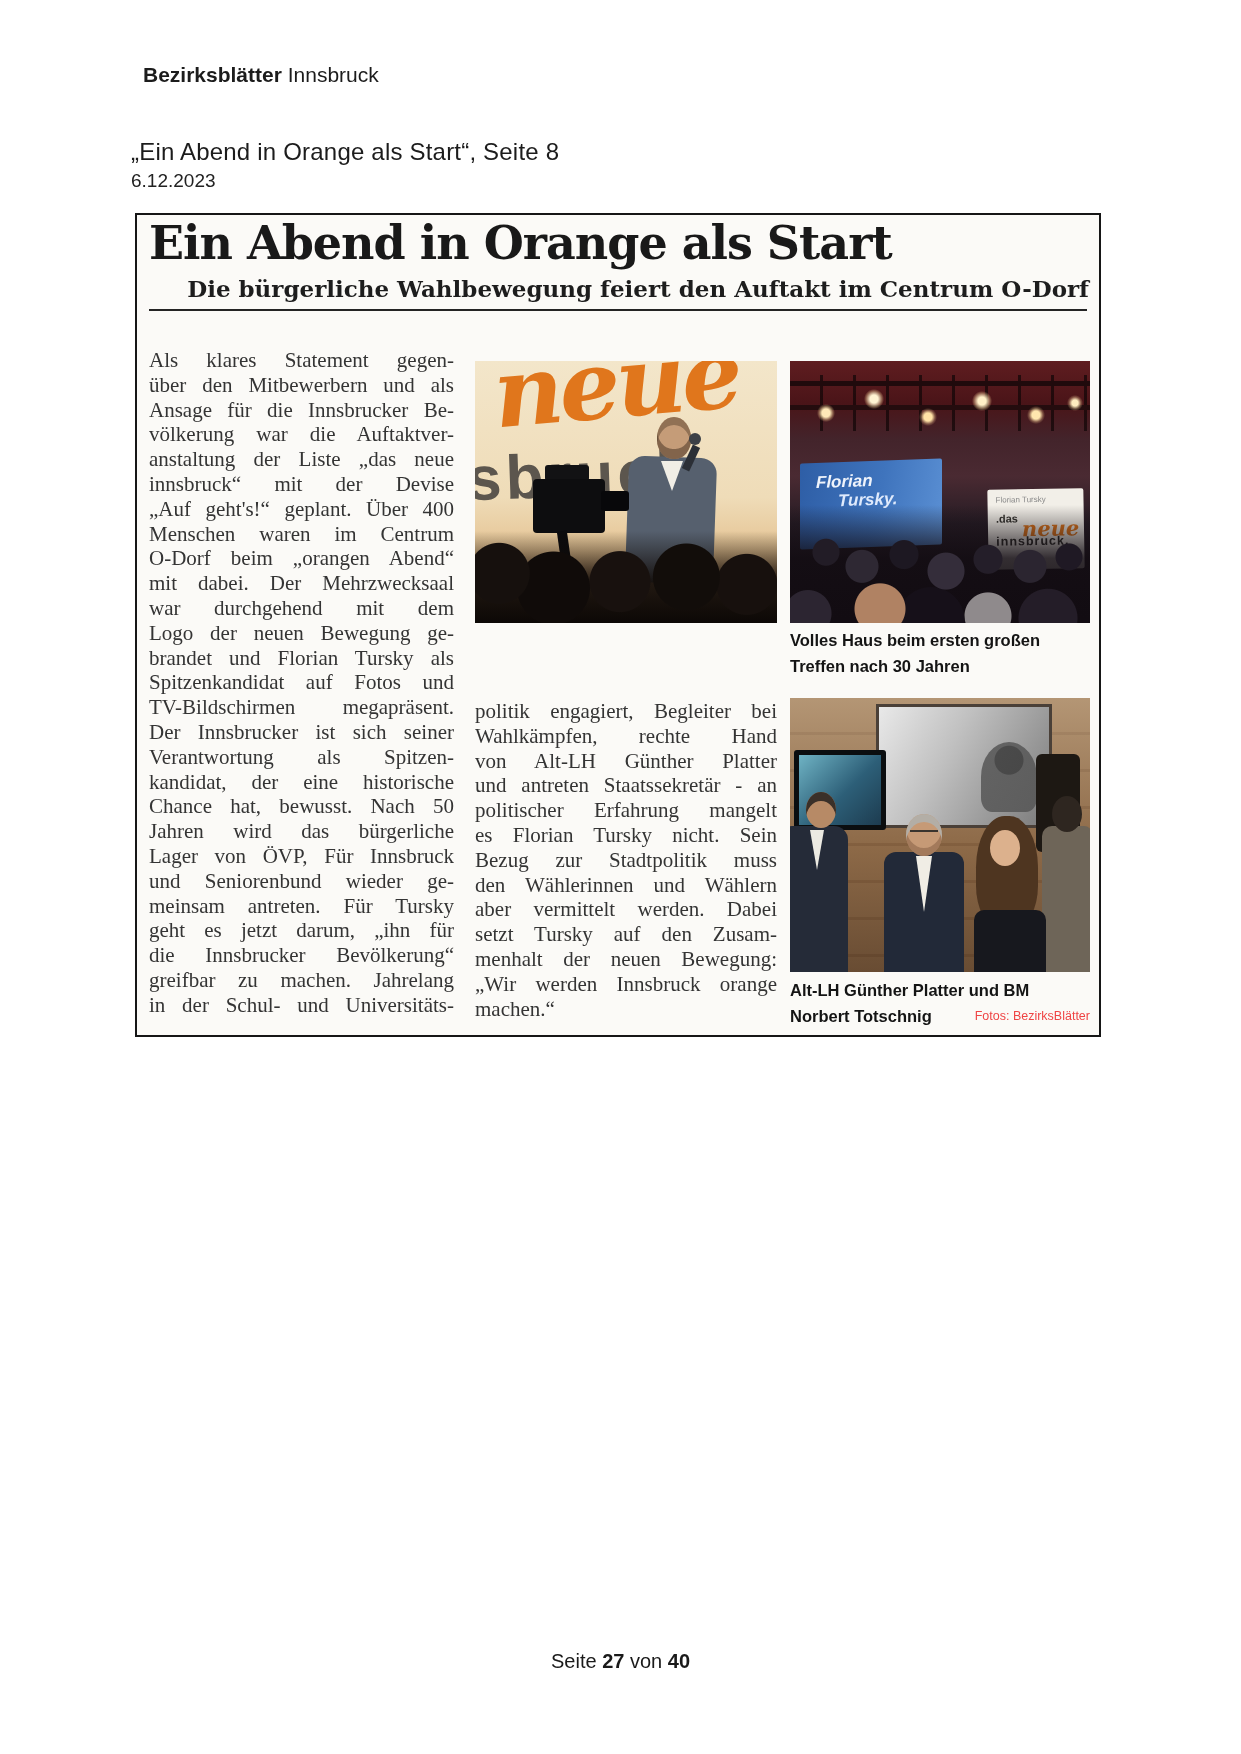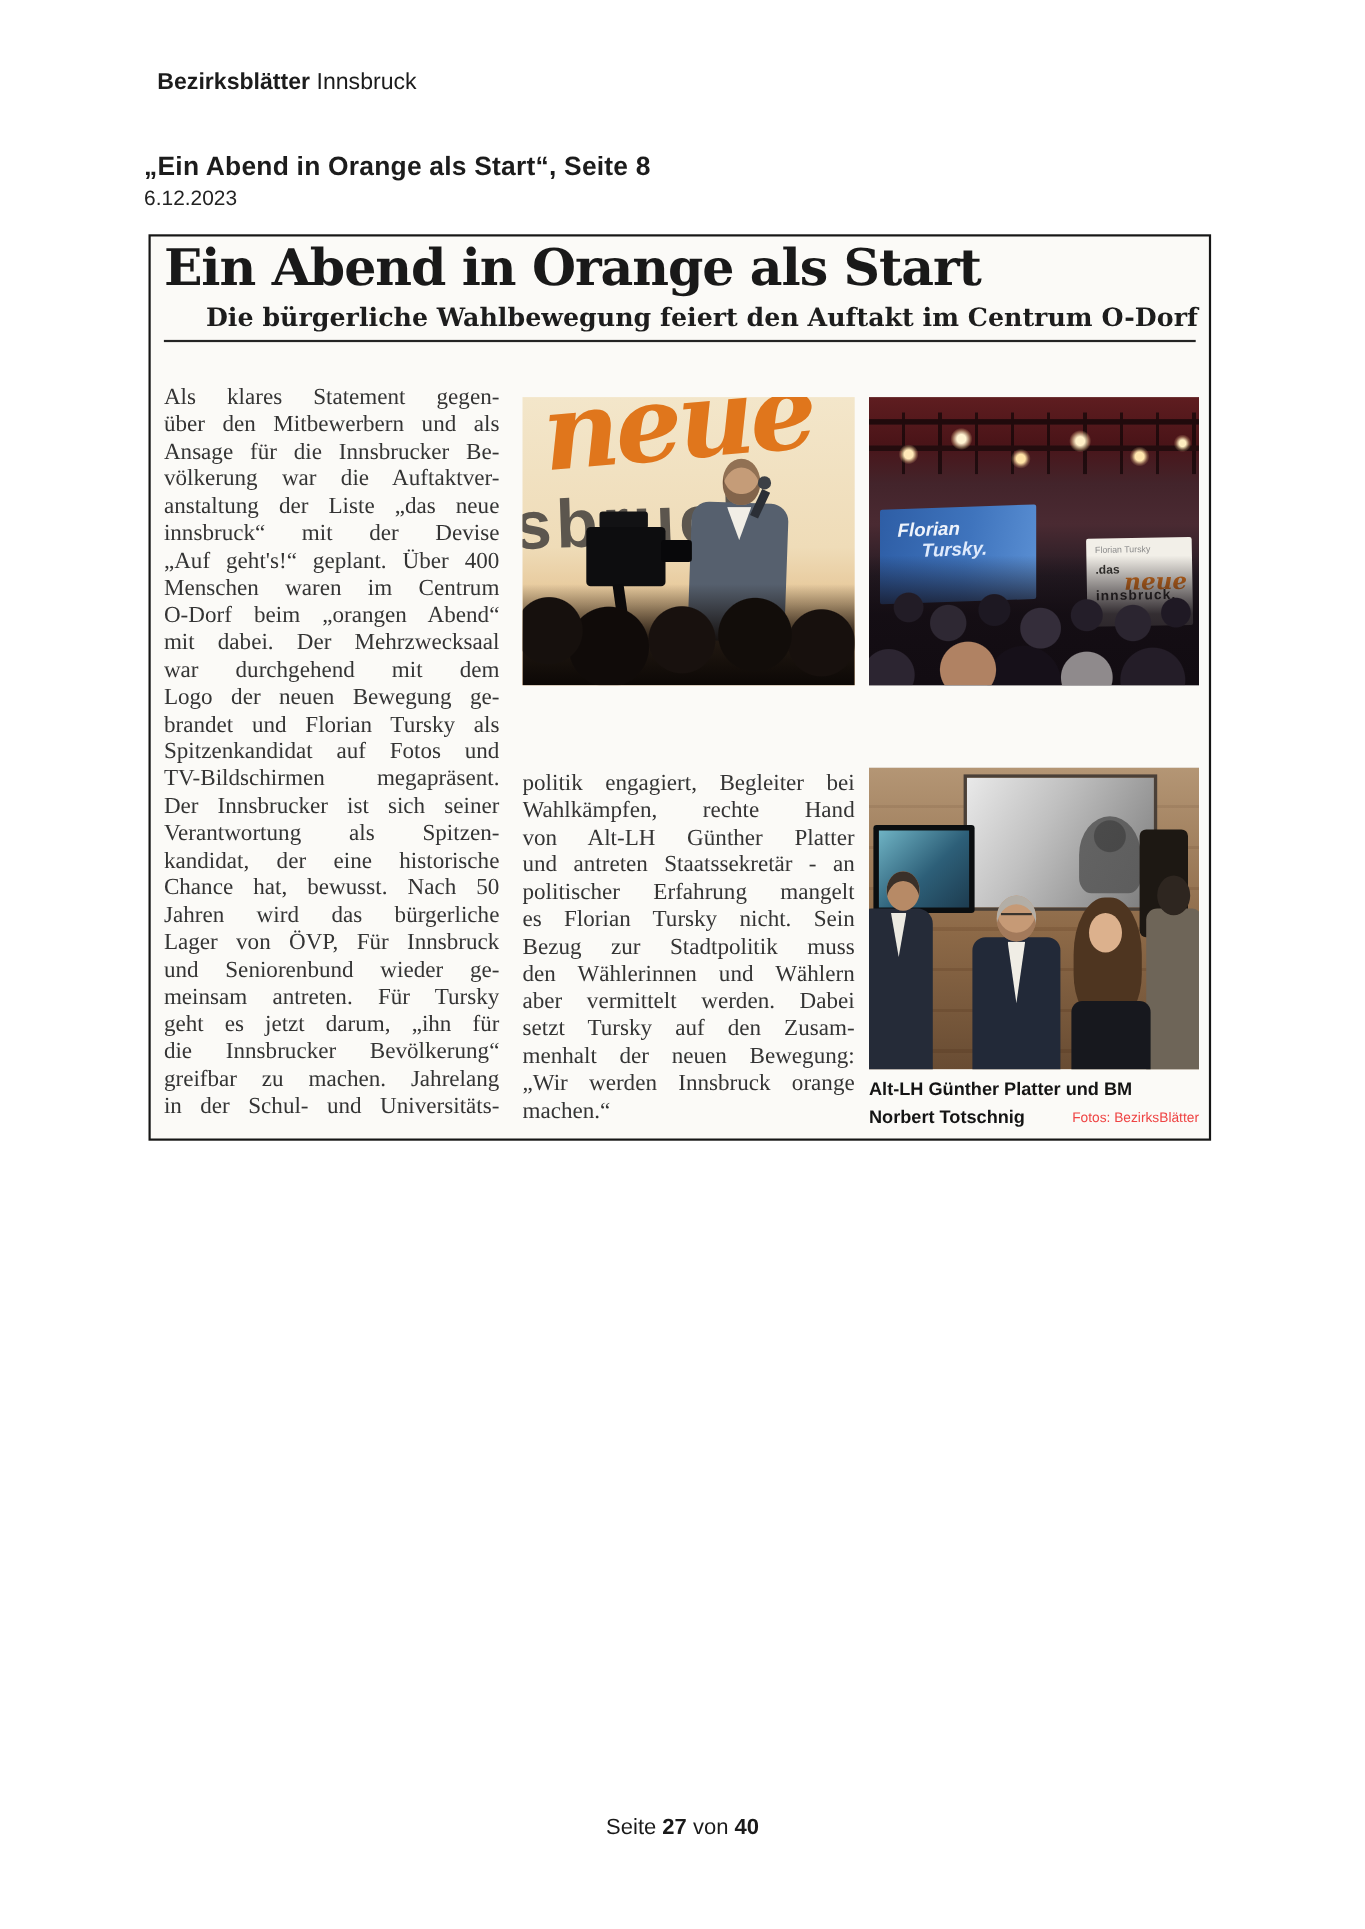--- a/index.html
+++ b/index.html
@@ -2,21 +2,21 @@
 <html><head>
 <meta charset="utf-8">
 <style>
   html,body{margin:0;padding:0;background:#ffffff;}
   .page{position:relative;width:1241px;height:1754px;background:#ffffff;overflow:hidden;
         font-family:"Liberation Sans",sans-serif;color:#1c1c1c;}
 
   
   .doc-brand{position:absolute;left:131px;top:63px;font-size:21px;margin-left:12px;}
   .doc-brand .b{font-weight:bold;}
-  .doc-title{position:absolute;left:131px;top:138px;font-size:24px;font-weight:bold;letter-spacing:.2px;}
+  .doc-title{position:absolute;left:131px;top:138px;font-size:24px;font-weight:normal;letter-spacing:.2px;}
   .doc-date{position:absolute;left:131px;top:170px;font-size:19px;color:#222;}
   .doc-footer{position:absolute;left:0;top:1650px;width:100%;text-align:center;font-size:20px;color:#1a1a1a;}
   .doc-footer .num{font-weight:bold;}
 
   
   .clip{position:absolute;left:135px;top:213px;width:962px;height:820px;
         border:2px solid #161616;background:#fbfaf7;overflow:hidden;}
   .headline{position:absolute;left:12px;top:2px;width:940px;
         font-family:"DejaVu Serif",serif;font-weight:bold;font-size:46px;line-height:1.15;
         letter-spacing:-1px;color:#191919;}
@@ -224,20 +224,21 @@
         <div class="l2">Tursky.</div>
       </div>
       <div class="hl-screen-white">
         <div class="nm">Florian Tursky</div>
         <div class="das">.das</div>
         <div class="neu">neue</div>
         <div class="inn">innsbruck.</div>
       </div>
       <div class="hl-crowd"></div>
     </div>
+    <div class="cap cap-hall">Volles Haus beim ersten großen Treffen nach 30 Jahren</div>
 
     <div class="photo ph-meeting">
       <div class="mt-tint"></div>
       <div class="mt-bw">
         <div class="mt-bw-fig"></div>
       </div>
       <div class="mt-tv">
         <div class="mt-tv-screen"></div>
       </div>
       <div class="mt-speaker"></div>

